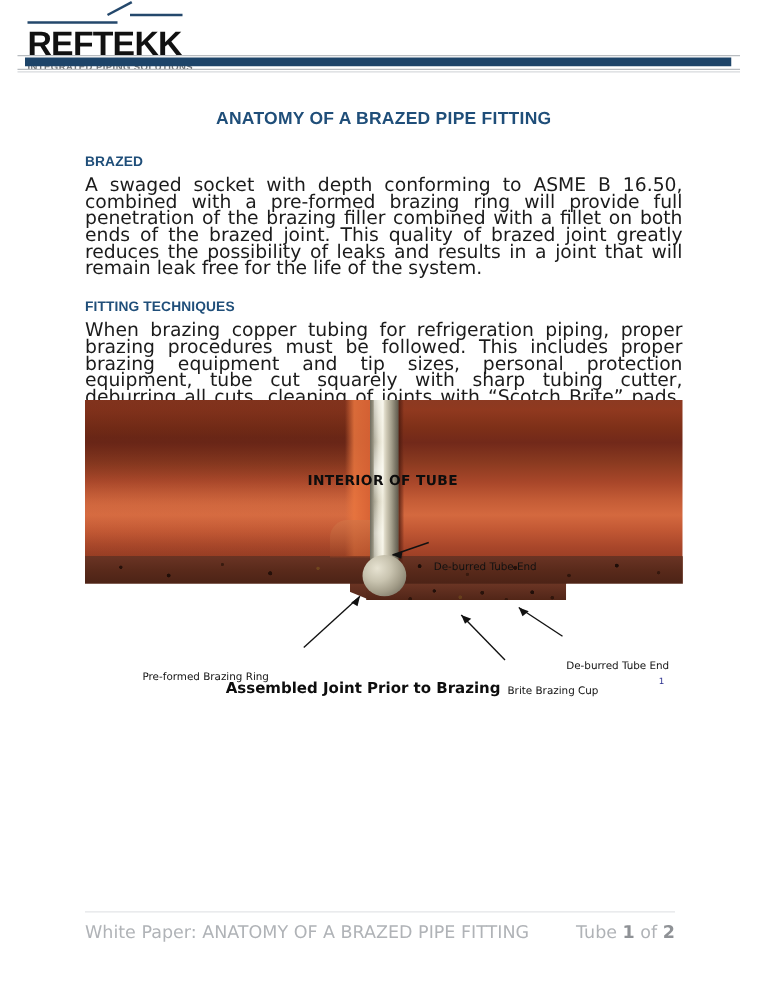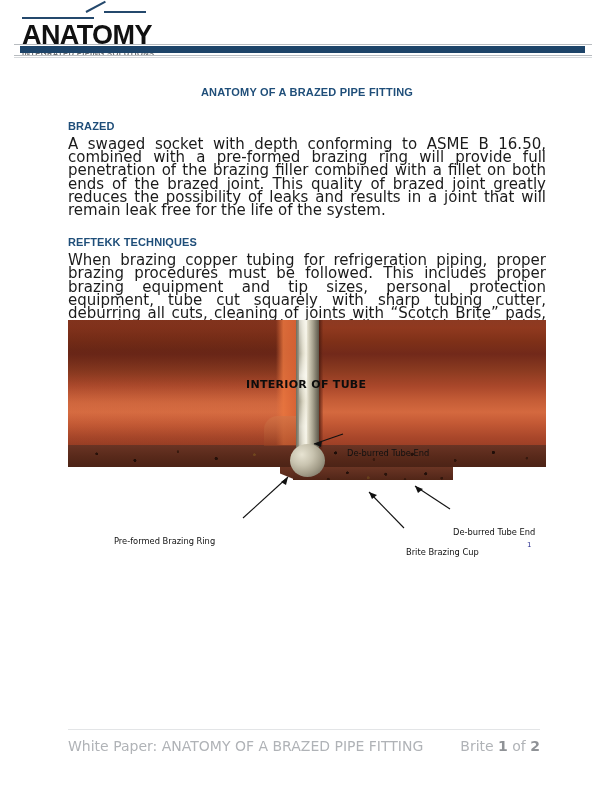--- a/index.html
+++ b/index.html
@@ -109,21 +109,21 @@
   .content {
     position: absolute;
     left: 68px;
     top: 86px;
     width: 478px;
   }
   .doc-title {
     text-align: center;
     font-family: "Liberation Sans", sans-serif;
     font-weight: bold;
-    font-size: 11px;
+    font-size: 14px;
     letter-spacing: 0.2px;
     color: #1f4e79;
     margin: 0 0 22px 0;
   }
   .sec-head {
     font-family: "Liberation Sans", sans-serif;
     font-weight: bold;
     font-size: 11px;
     letter-spacing: 0.1px;
     color: #1f4e79;
@@ -379,36 +379,36 @@
 
 <div class="page">
 
   <div class="header">
     <div class="logo-block">
       <div class="logo-pipe">
         <div class="seg-h"></div>
         <div class="seg-d"></div>
         <div class="seg-h2"></div>
       </div>
-      <div class="logo-word">ANATOMY</div>
+      <div class="logo-word">REFTEKK</div>
       <div class="logo-tag">INTEGRATED PIPING SOLUTIONS</div>
     </div>
     <div class="hdr-rule-thin-top"></div>
     <div class="hdr-bar"></div>
     <div class="hdr-rule-thin-bot"></div>
     <div class="hdr-rule-thin-bot2"></div>
   </div>
 
   <div class="content">
     <div class="doc-title">ANATOMY OF A BRAZED PIPE FITTING</div>
 
     <div class="sec-head">BRAZED</div>
     <p class="sec-body sec-gap">A swaged socket with depth conforming to ASME B 16.50, combined with a pre-formed brazing ring will provide full penetration of the brazing filler combined with a fillet on both ends of the brazed joint.  This quality of brazed joint greatly reduces the possibility of leaks and results in a joint that will remain leak free for the life of the system.</p>
 
-    <div class="sec-head">REFTEKK TECHNIQUES</div>
+    <div class="sec-head">FITTING TECHNIQUES</div>
     <p class="sec-body sec-gap">When brazing copper tubing for refrigeration piping, proper brazing procedures must be followed.   This includes proper brazing equipment and tip sizes, personal protection equipment, tube cut squarely with sharp tubing cutter, deburring all cuts, cleaning of joints with “Scotch Brite” pads, properly supported tube, tube ends fully seated into the joint, and nitrogen purge during brazing.</p>
 
   </div>
 
   <div class="figure-wrap">
     <div class="copper"></div>
     <div class="copper-left-shade"></div>
     <div class="socket-strip"></div>
     <div class="wall-band"></div>
     <div class="swage-slope"></div>
@@ -436,26 +436,27 @@
 
     <line x1="404" y1="528" x2="369" y2="492" stroke="#111" stroke-width="1.1"></line>
     <polygon points="369,492 377,495 372,499" fill="#111"></polygon>
   </svg>
 
   <div class="callout c-deburr-top">De-burred Tube End</div>
   <div class="callout c-deburr-bot">De-burred Tube End</div>
   <div class="callout c-ring">Pre-formed Brazing Ring</div>
   <div class="callout c-swage">Brite Brazing Cup</div>
 
+  <div class="caption">Assembled Joint Prior to Brazing</div>
   <div class="footnote-mark">1</div>
 
   <div class="footer-rule"></div>
   <div class="footer">
     <div class="footer-left">White Paper: ANATOMY OF A BRAZED PIPE FITTING</div>
     <div class="footer-right">
-      <span>Brite</span>
+      <span>Tube</span>
       <b>1</b>
       <span>of</span>
       <b>2</b>
     </div>
   </div>
 
 </div>
 
 </body></html>

